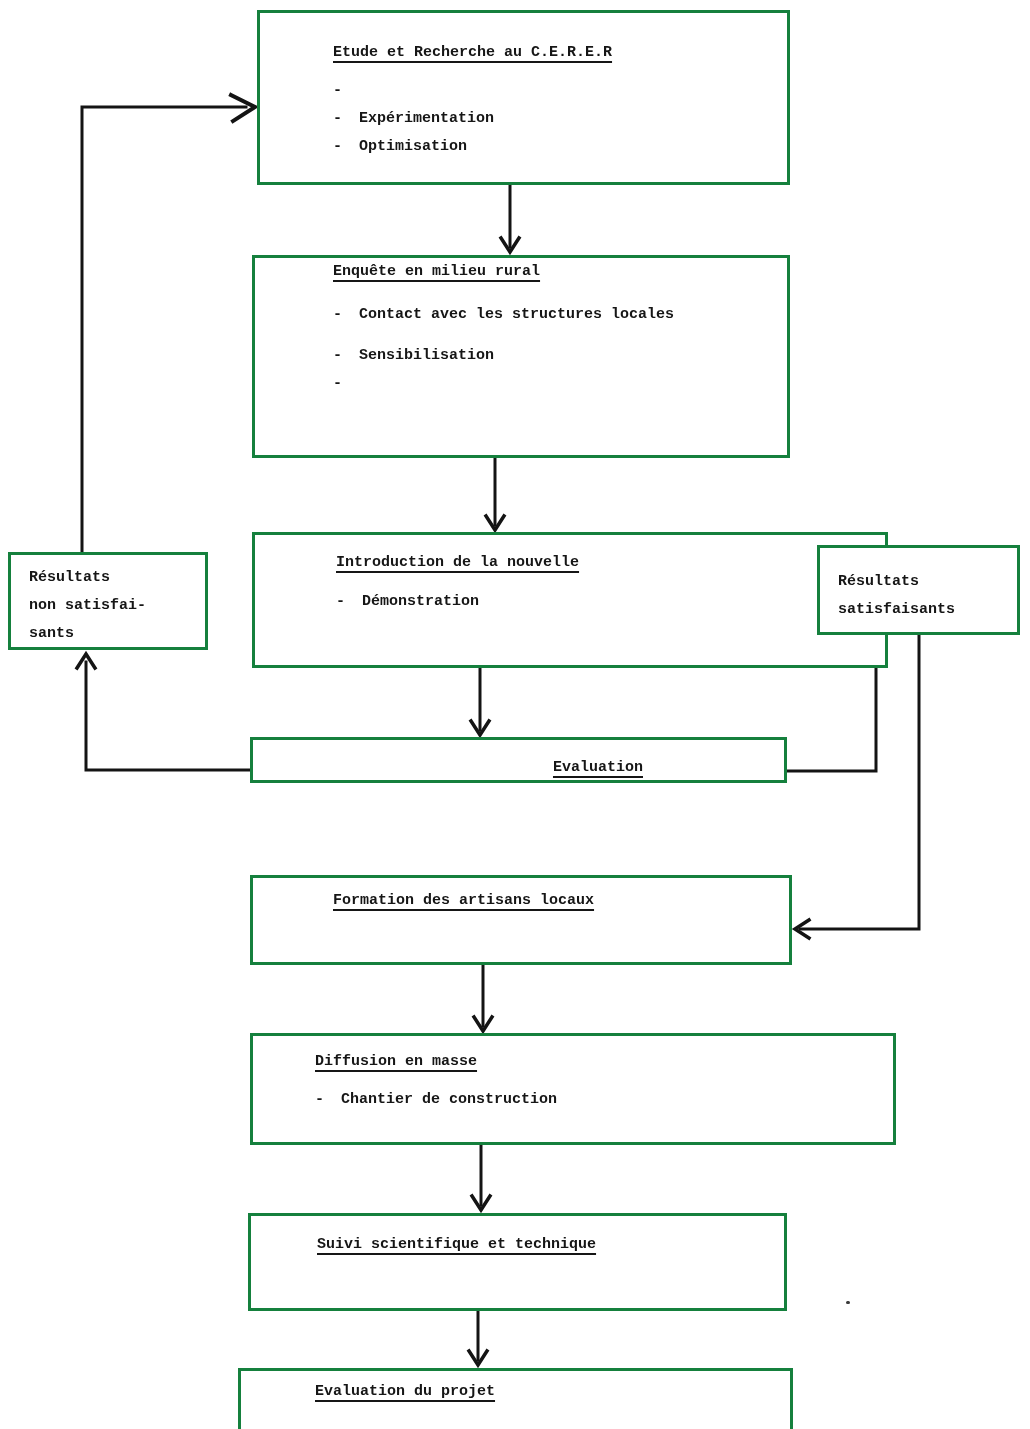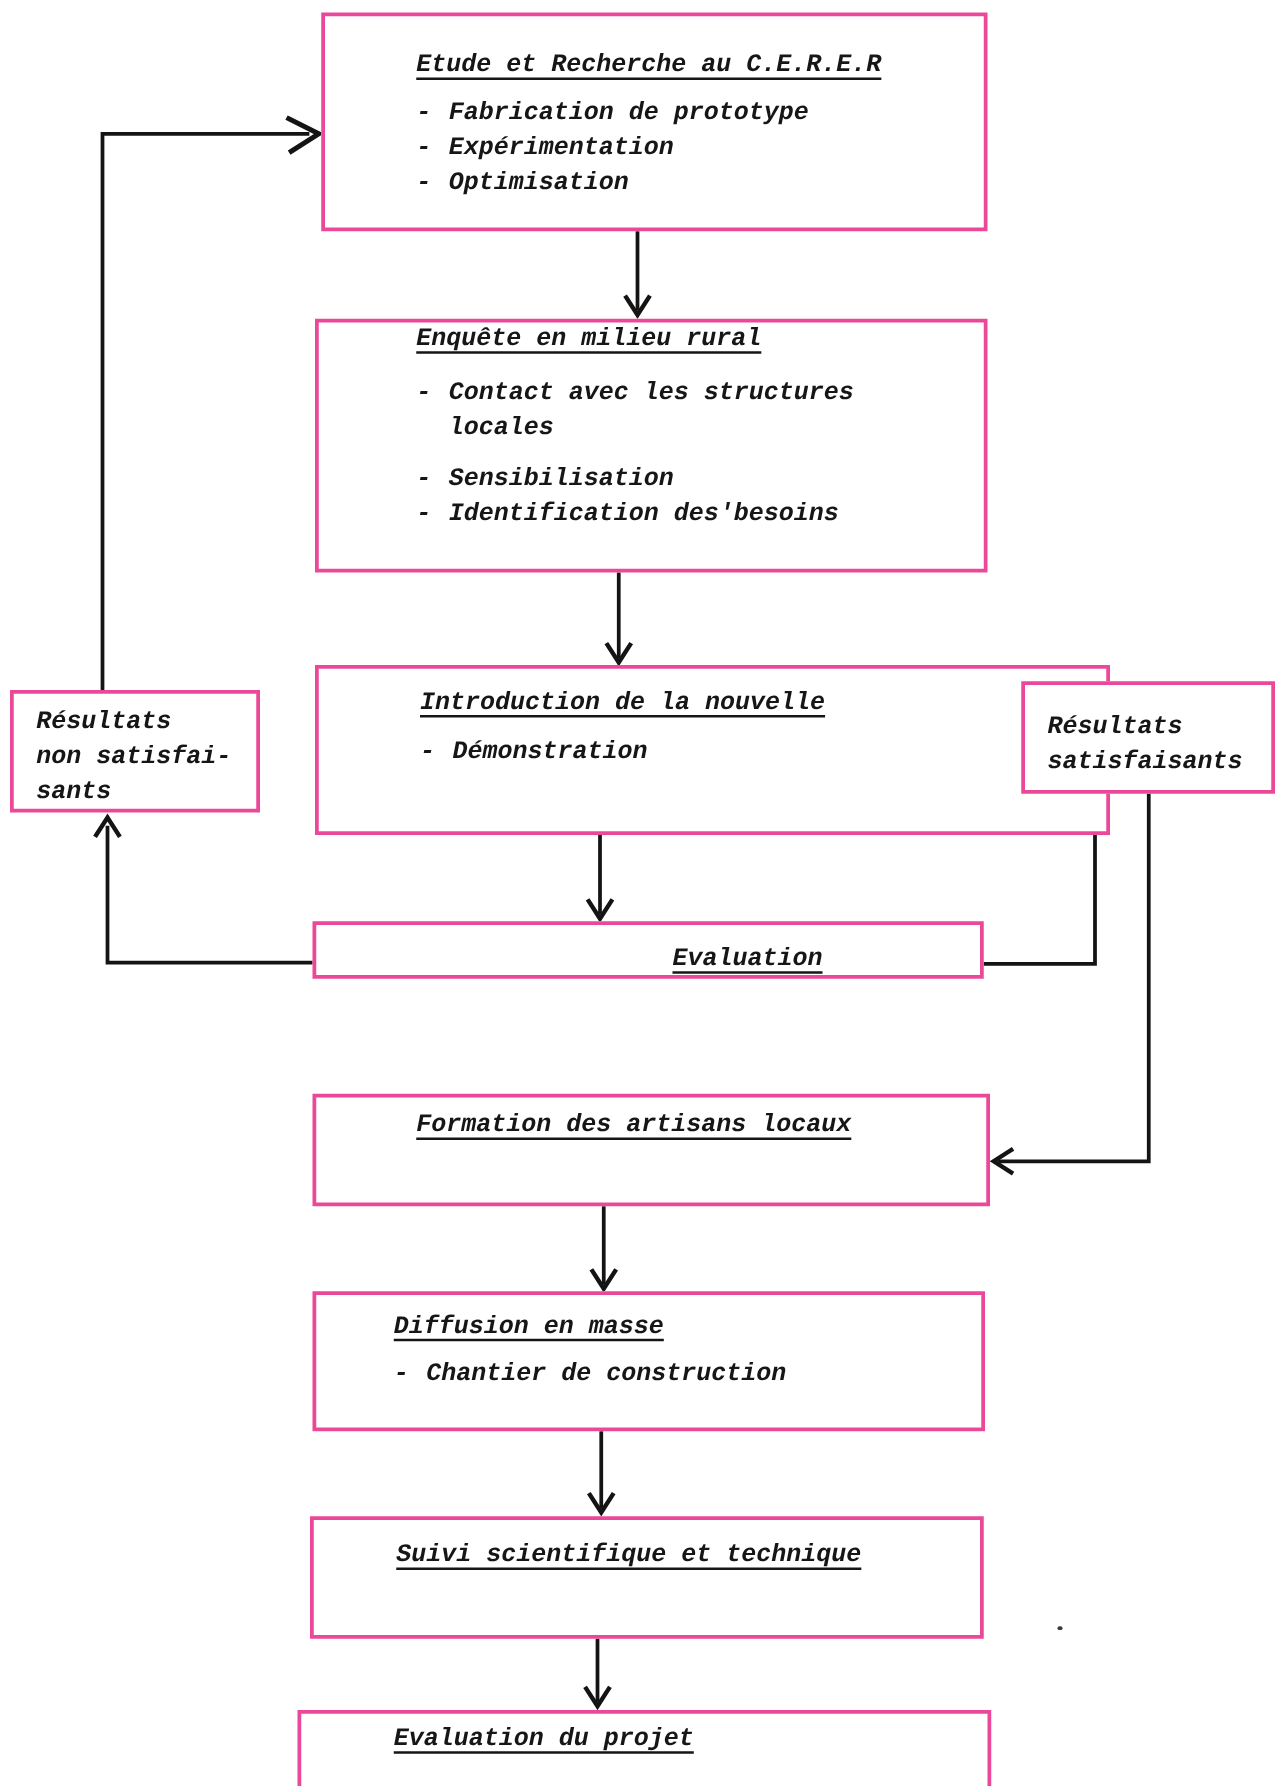--- a/index.html
+++ b/index.html
@@ -7,22 +7,22 @@
     width:1030px;height:1429px;position:relative;
     background:#ffffff;
     font-family:"Liberation Mono","DejaVu Sans Mono",monospace;
     font-weight:bold;
     color:#161616;
     overflow:hidden;
   }
   svg.wires{position:absolute;left:0;top:0;z-index:1;}
   .box{
     position:absolute;box-sizing:border-box;
-    border:3px solid #ec4899;background:#ffffff;
-    font-size:20px;line-height:28px;z-index:2;font-style:italic;
+    border:3px solid #15803d;background:#ffffff;
+    font-size:15px;line-height:28px;z-index:2;
   }
   .title{
     text-decoration:underline;
     text-decoration-thickness:2px;
     text-underline-offset:5px;
   }
   .tline{display:block;}
   .item{display:flex;align-items:flex-start;}
   .dash{width:26px;flex:0 0 26px;}
   .itxt{display:block;}
@@ -31,21 +31,21 @@
   .items{margin-top:10px;}
   .lh30{line-height:30px;}
   
   #b-etude      {left:257px;top:10px;  width:533px;height:175px;padding:26px 8px 0 73px;}
   #b-enquete    {left:252px;top:255px; width:538px;height:203px;padding:0 8px 0 78px;}
   #b-intro      {left:252px;top:532px; width:636px;height:136px;padding:13px 8px 0 81px;}
   #b-resneg     {left:8px;  top:552px; width:200px;height:98px; padding:9px 4px 0 18px;}
   #b-respos     {left:817px;top:545px; width:203px;height:90px; padding:20px 4px 0 18px;}
   #b-eval       {left:250px;top:737px; width:537px;height:46px; padding:14px 0 0 159px;text-align:center;}
   #b-formation  {left:250px;top:875px; width:542px;height:90px; padding:8px 8px 0 80px;}
-  #b-diffusion  {left:250px;top:1033px;width:538px;height:112px;padding:12px 8px 0 62px;}
+  #b-diffusion  {left:250px;top:1033px;width:646px;height:112px;padding:12px 8px 0 62px;}
   #b-suivi      {left:248px;top:1213px;width:539px;height:98px; padding:15px 8px 0 66px;}
   #b-evalproj   {left:238px;top:1368px;width:555px;height:66px; padding:7px 8px 0 74px;}
   .speck{position:absolute;left:846px;top:1301px;width:4px;height:3px;background:#3a3a3a;border-radius:2px;z-index:3;}
 </style>
 </head>
 <body>
 
 <svg class="wires" width="1030" height="1429" viewBox="0 0 1030 1429">
   <g stroke="#141414" stroke-width="3" fill="none" stroke-linecap="square">
 
@@ -79,21 +79,20 @@
     <path d="M478,1303 V1360"></path>
     <path d="M469,1351 L478,1365 L487,1351" stroke-width="3.5"></path>
   </g>
 </svg>
 
 <div class="box" id="b-etude">
   <span class="title">Etude et Recherche au C.E.R.E.R</span>
   <div class="items">
     <div class="item">
       <span class="dash">-</span>
-      <span class="itxt">Fabrication de prototype</span>
     </div>
     <div class="item">
       <span class="dash">-</span>
       <span class="itxt">Expérimentation</span>
     </div>
     <div class="item">
       <span class="dash">-</span>
       <span class="itxt">Optimisation</span>
     </div>
   </div>
@@ -105,21 +104,20 @@
     <div class="item">
       <span class="dash">-</span>
       <span class="itxt w340">Contact avec les structures locales</span>
     </div>
     <div class="item mt12">
       <span class="dash">-</span>
       <span class="itxt">Sensibilisation</span>
     </div>
     <div class="item">
       <span class="dash">-</span>
-      <span class="itxt">Identification des'besoins</span>
     </div>
   </div>
 </div>
 
 <div class="box" id="b-intro">
   <span class="title tline lh30">Introduction de la nouvelle</span>
   <div class="items">
     <div class="item">
       <span class="dash">-</span>
       <span class="itxt">Démonstration</span>

